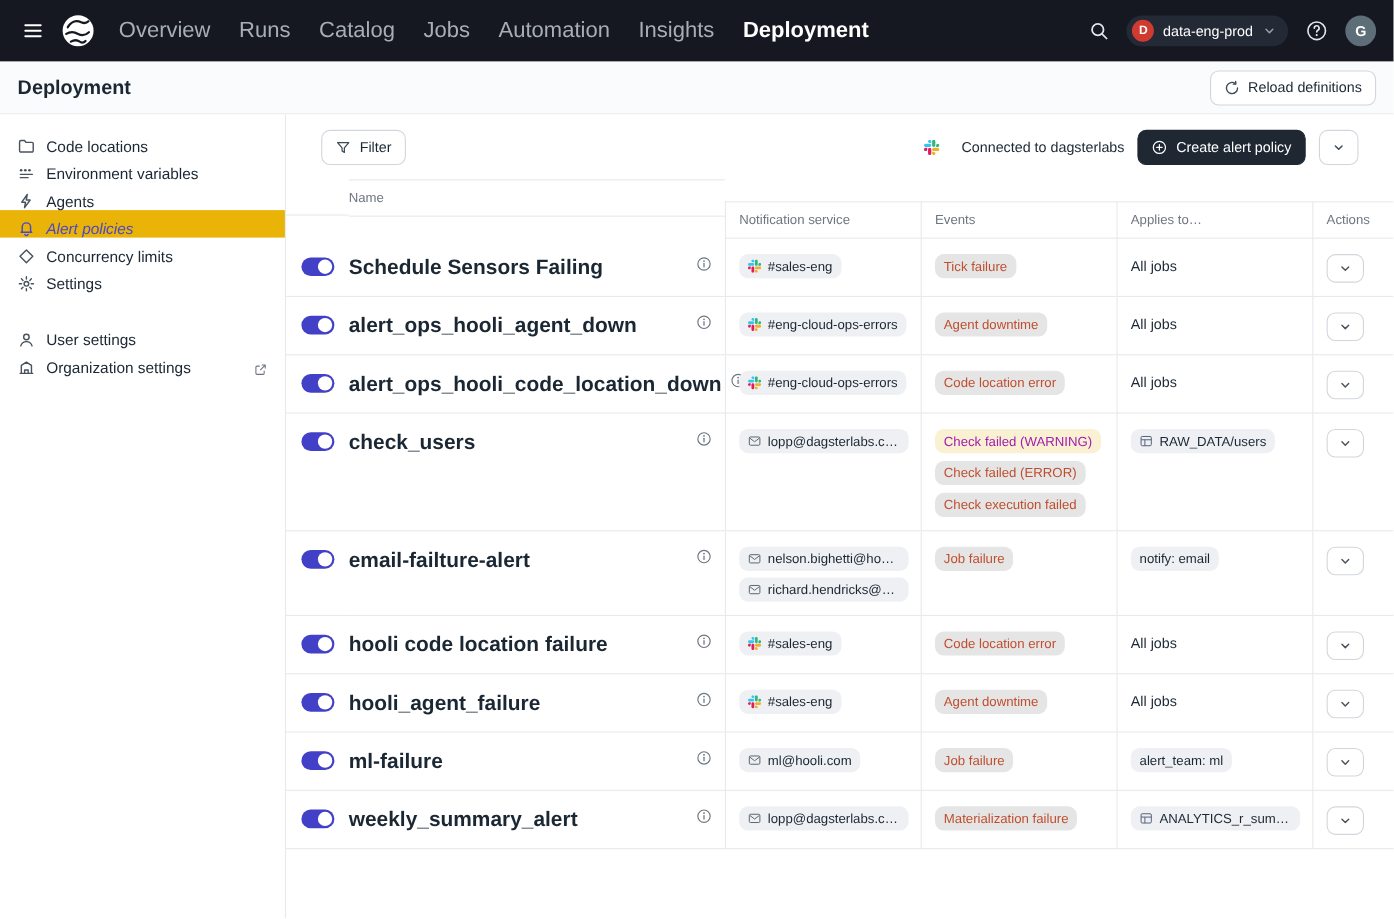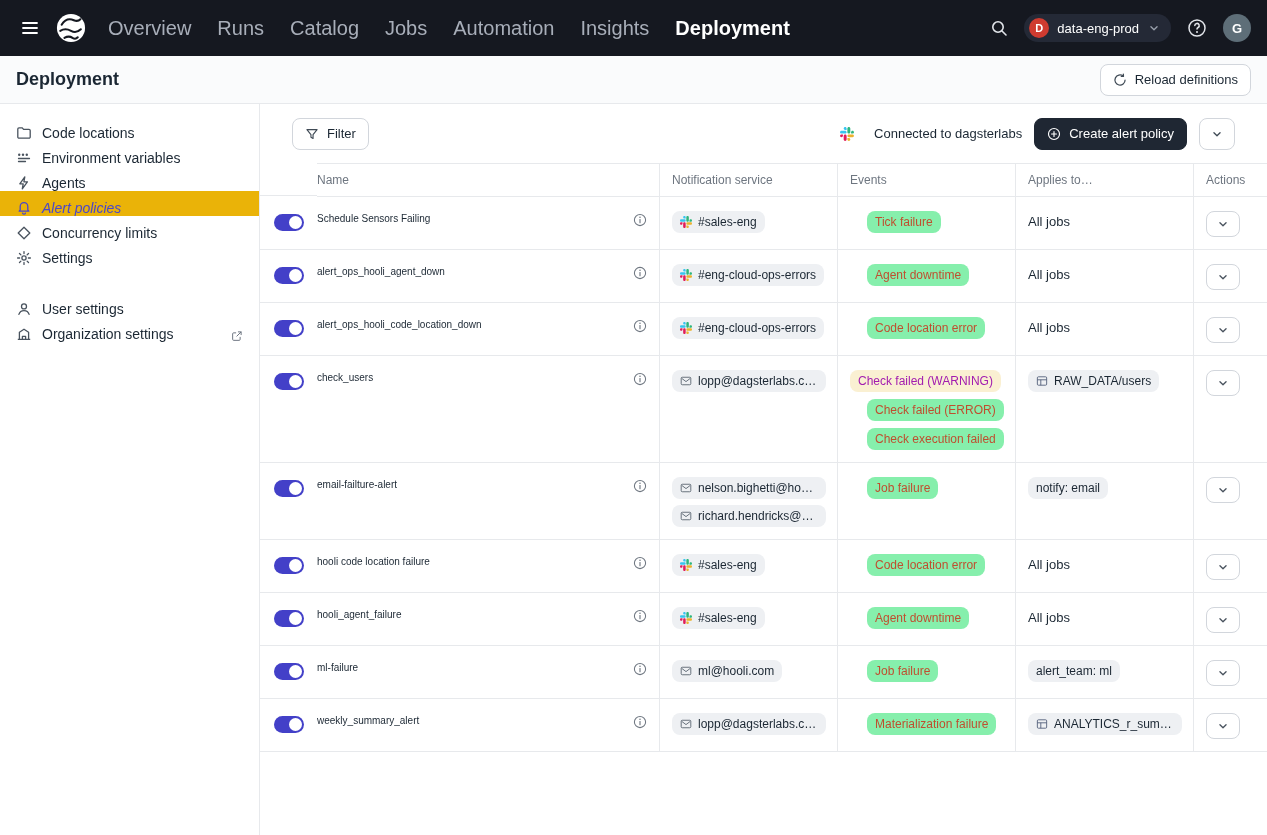--- a/index.html
+++ b/index.html
@@ -52,36 +52,36 @@
   .main{flex:1;display:flex;flex-direction:column;min-width:0;background:#fff;}
   .toolbar{display:flex;align-items:center;justify-content:space-between;padding:13px 32px 13px 32px;height:59px;}
   .toolbar-right{display:flex;align-items:center;gap:12px;}
   .connected{display:flex;align-items:center;gap:20px;font-size:13px;color:var(--text);}
   .connected .icon svg{width:14px;height:14px;}
 
   
   .thead,.trow{display:grid;grid-template-columns:57px 342px 178px 178px 178px 1fr;}
   .hcell{font-size:12px;color:var(--muted);padding:16px 12px;height:25px;display:flex;align-items:center;border-bottom:1px solid var(--border);white-space:nowrap;}
   .hcell:nth-child(n+2){border-top:1px solid var(--border);}
-  .hcell:nth-child(n+3){border-left:1px solid var(--border);}
+  .hcell:nth-child(n+3){border-left:1px solid var(--border);margin-top:20px;}
   .hcell:nth-child(2){padding-left:0;}
   .cell{padding:14px 12px 12px;display:flex;align-items:flex-start;border-bottom:1px solid var(--border);min-height:50px;}
   .cell.colsep{border-left:1px solid var(--border);}
   .toggle-cell{justify-content:center;padding-top:17px;}
   .name-cell{padding-left:0;justify-content:space-between;gap:8px;}
-  .policy-name{font-size:10px;margin-top:2px;white-space:nowrap;}
+  .policy-name{font-size:19px;margin-top:2px;white-space:nowrap;font-weight:bold;}
   .info{color:var(--muted);margin-top:2px;cursor:pointer;}
   .notif-cell{flex-direction:column;gap:6px;}
   .events-cell{flex-direction:column;gap:7px;align-items:flex-start;}
   .applies-cell{flex-direction:column;gap:6px;align-items:flex-start;}
   .applies-text{font-size:13px;margin-top:3px;}
   .tag{display:inline-flex;align-items:center;gap:6px;background:#EEF0F3;border-radius:8px;padding:4px 8px;font-size:12px;color:var(--text);max-width:154px;}
   .tag-label{white-space:nowrap;overflow:hidden;text-overflow:ellipsis;}
   .badge{display:inline-flex;align-items:center;border-radius:8px;padding:4px 8px;font-size:12px;white-space:nowrap;}
-  .badge.error{background:#86efac;color:#BF4E2F;margin-left:17px;}
+  .badge.error{background:#e5e5e5;color:#BF4E2F;}
   .badge.warning{background:#FAF0D2;color:#a21caf;}
   .action-btn{width:34px;height:26px;border:1px solid #D2D6DC;border-radius:8px;background:#fff;display:flex;align-items:center;justify-content:center;color:#49535E;cursor:pointer;}
 
   
   .toggle{width:30px;height:17px;border-radius:9px;background:#C6CBD3;position:relative;display:inline-block;cursor:pointer;flex:none;}
   .toggle.on{background:var(--accent);}
   .toggle .knob{position:absolute;top:2px;left:2px;width:13px;height:13px;border-radius:50%;background:#fff;}
   .toggle.on .knob{left:15px;}
 </style>
 </head>

